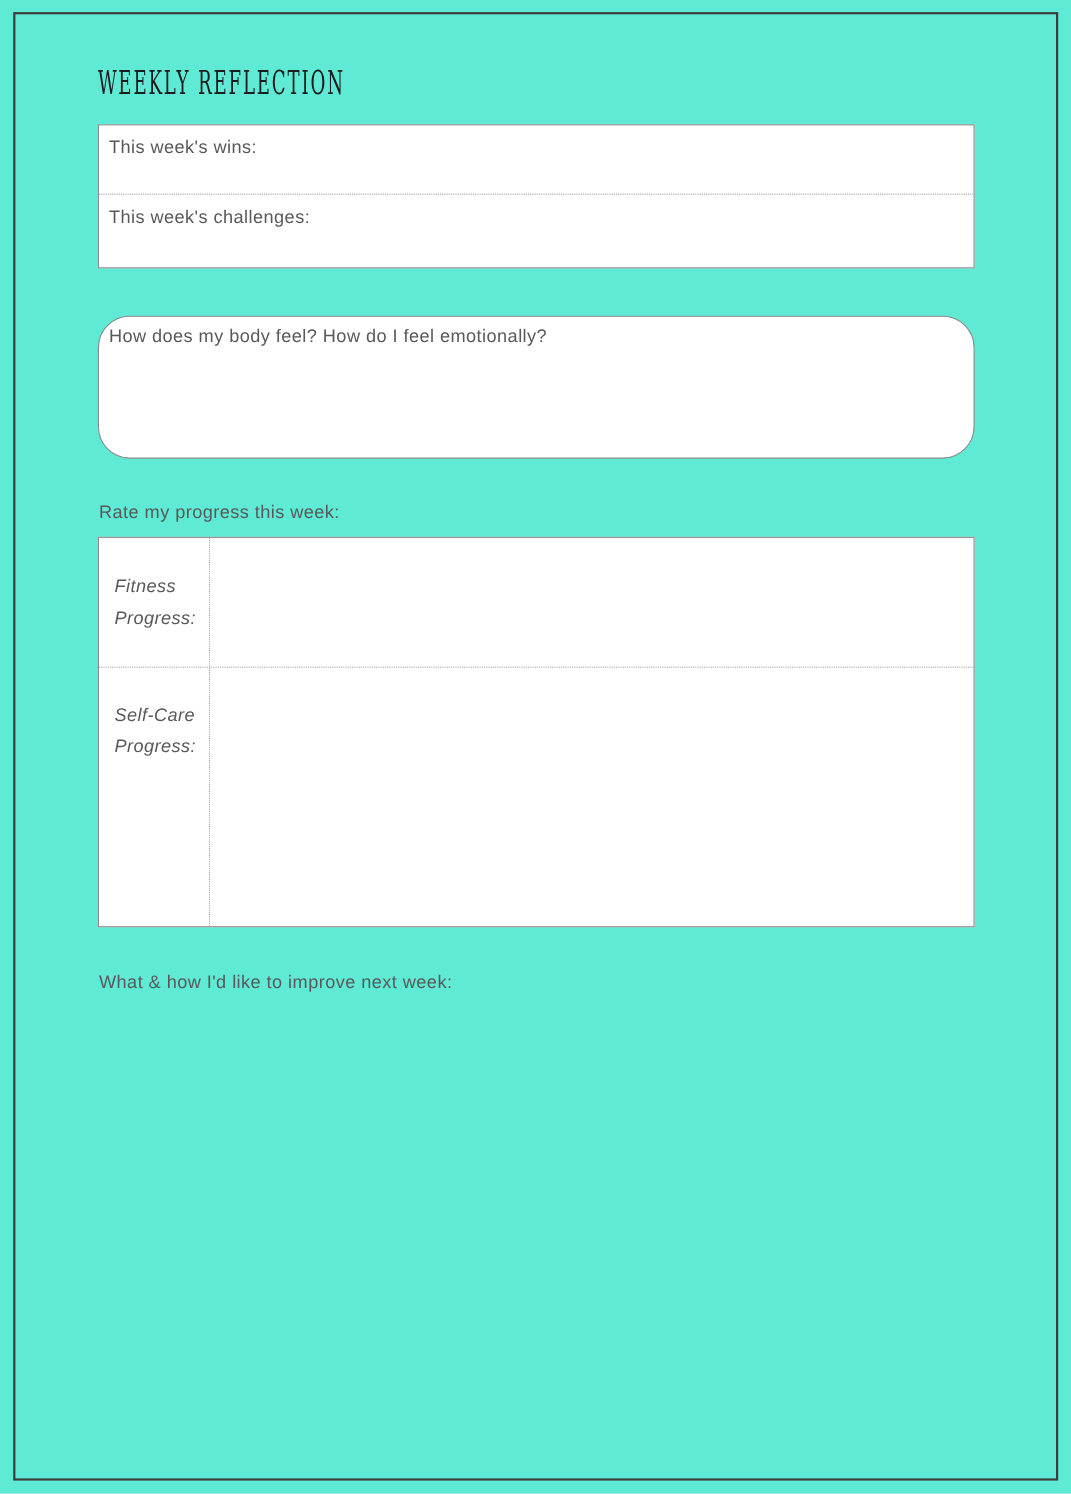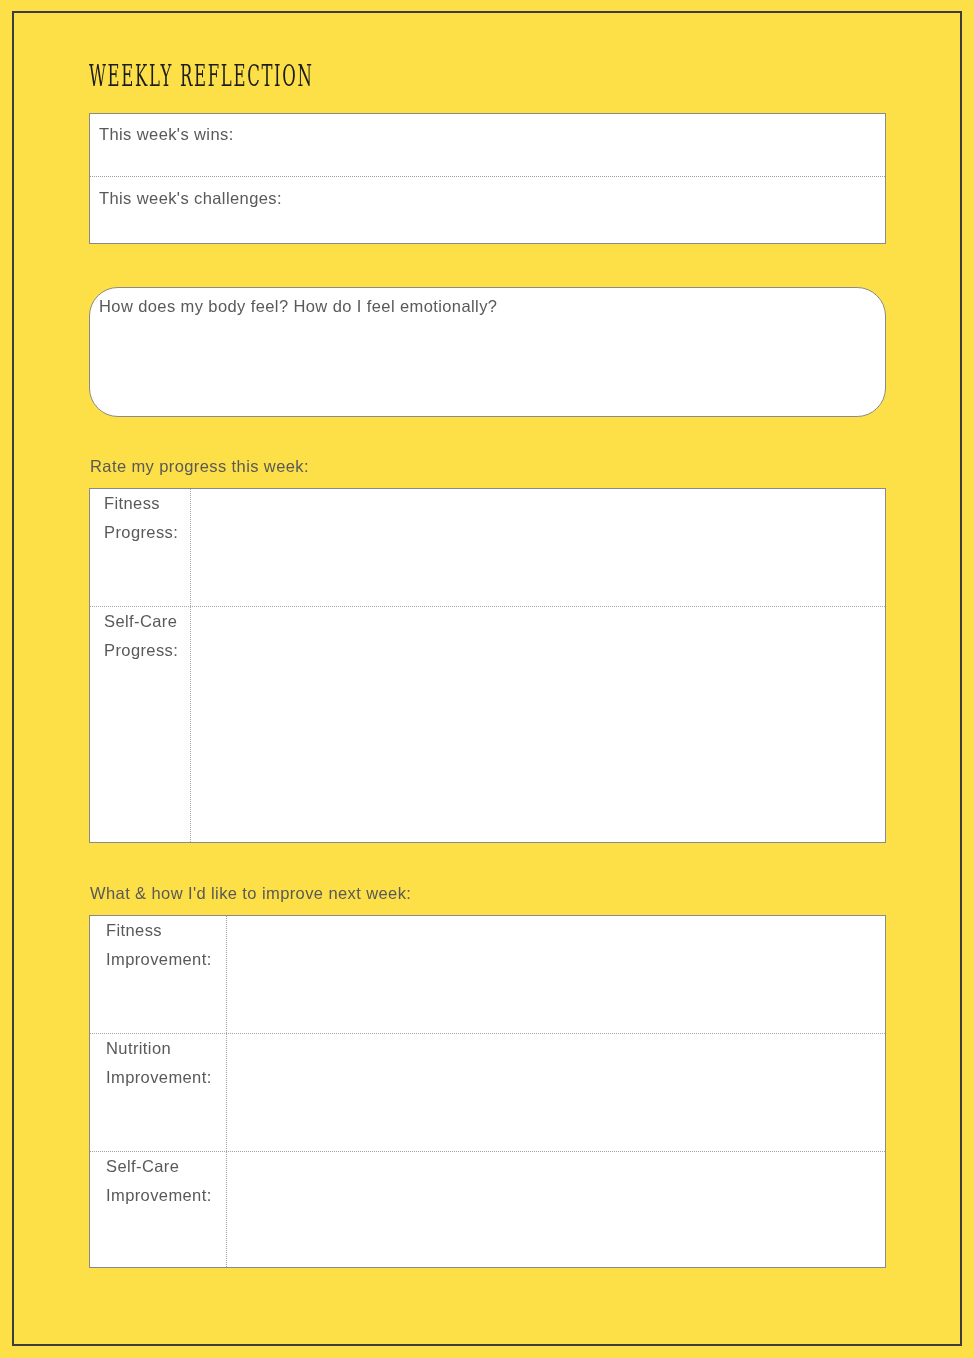--- a/index.html
+++ b/index.html
@@ -4,21 +4,21 @@
 <style>
   html, body {
     margin: 0;
     padding: 0;
     background: #ffffff;
   }
   .page {
     position: relative;
     width: 974px;
     height: 1358px;
-    background: #fde047;
+    background: #5eead4;
     font-family: "Liberation Sans", sans-serif;
     overflow: hidden;
   }
   .outer-frame {
     position: absolute;
     left: 12px;
     top: 11px;
     width: 950px;
     height: 1335px;
     border: 2px solid #3d3d3d;
@@ -99,21 +99,22 @@
     width: 0;
     border-left: 1px dotted #a3a3a3;
   }
   .table-progress .v-divider { left: 100px; }
   .table-improve  .v-divider { left: 136px; }
   .rate-row {
     position: relative;
     height: 117.3px;
     box-sizing: border-box;
     display: flex;
-    align-items: flex-start;
+    align-items: center;
+    font-style: italic;
   }
   .table-progress .rate-row { height: 117.3px; }
   .rate-row + .rate-row { border-top: 1px dotted #a3a3a3; }
   .rate-row .row-label {
     color: #595959;
     font-size: 16.5px;
     letter-spacing: 0.4px;
     line-height: 29px;
   }
   .table-progress .row-label {
@@ -166,29 +167,14 @@
       <div class="row-answer"></div>
     </div>
     <div class="rate-row">
       <div class="row-label">Self-Care Progress:</div>
       <div class="row-answer"></div>
     </div>
   </div>
 
   <div class="section-heading heading-improve">What &amp; how I'd like to improve next week:</div>
 
-  <div class="rate-table table-improve">
-    <div class="v-divider"></div>
-    <div class="rate-row">
-      <div class="row-label">Fitness Improvement:</div>
-      <div class="row-answer"></div>
-    </div>
-    <div class="rate-row">
-      <div class="row-label">Nutrition Improvement:</div>
-      <div class="row-answer"></div>
-    </div>
-    <div class="rate-row">
-      <div class="row-label">Self-Care Improvement:</div>
-      <div class="row-answer"></div>
-    </div>
-  </div>
 
 </div>
 
 </body></html>

